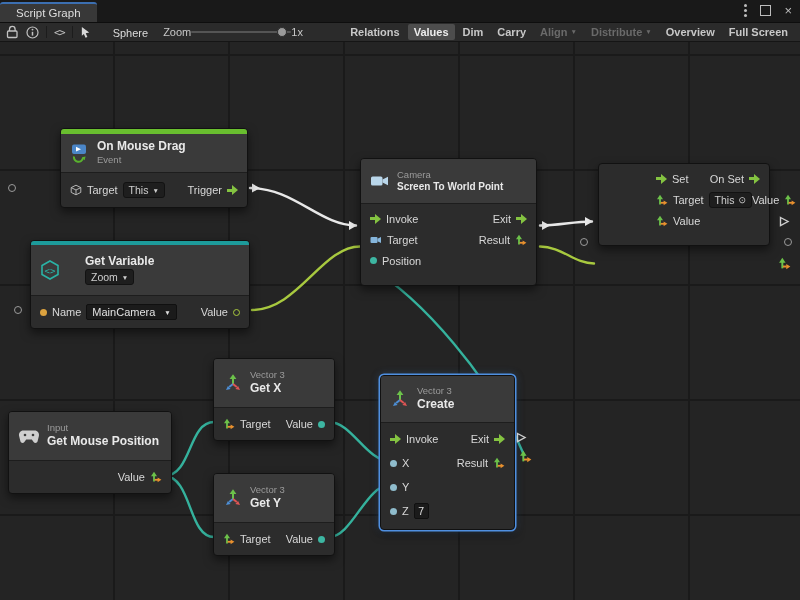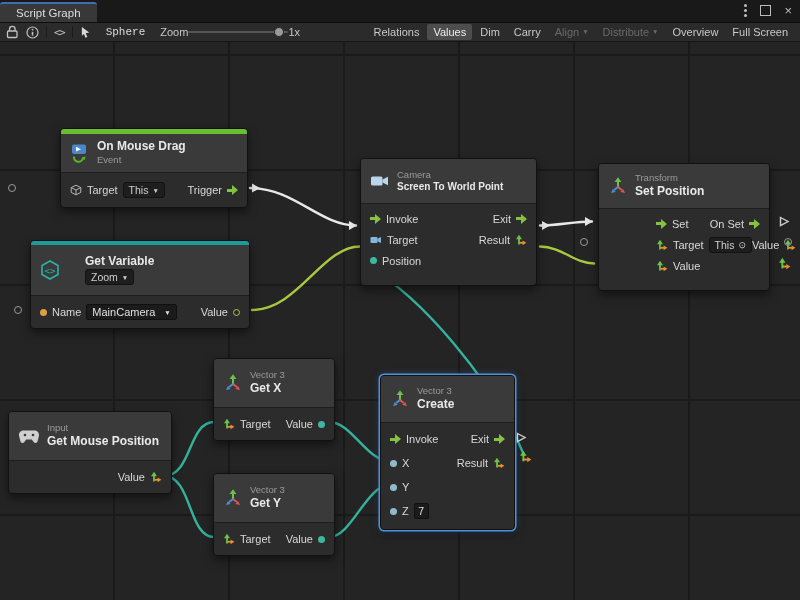--- a/index.html
+++ b/index.html
@@ -15,26 +15,26 @@
   .kebab::before{content:"";position:absolute;top:0;left:0;width:3px;height:3px;border-radius:50%;
     background:#bdbdbd;box-shadow:0 5px 0 #bdbdbd,0 10px 0 #bdbdbd;}
   .maxbox{width:9px;height:9px;border:1px solid #bdbdbd;display:inline-block;}
   .closex{color:#bdbdbd;font-size:13px;line-height:13px;}
 
   
   .toolbar{height:20px;background:#2b2b2b;border-top:1px solid #0e0e0e;border-bottom:1px solid #151515;
     display:flex;align-items:center;padding:0 6px;gap:7px;box-sizing:border-box;font-size:11px;color:#c8c8c8;flex:none;}
   .tsep{width:1px;height:12px;background:#1c1c1c;flex:none;}
   .codeicon{font-family:"DejaVu Sans Mono",monospace;font-size:10.5px;color:#c2c2c2;letter-spacing:-1px;}
-  .graphname{display:flex;align-items:flex-start;gap:14px;color:#dcdcdc;font-family:Liberation Mono, monospace;}
+  .graphname{display:flex;align-items:flex-end;gap:21px;color:#dcdcdc;}
   .zoomwrap{display:flex;align-items:center;gap:0;margin-left:8px;}
   .slider{width:100px;height:2px;background:#555;position:relative;border-radius:1px;}
   .slider-handle{position:absolute;left:86%;top:-4px;width:10px;height:10px;border-radius:50%;
     background:#9a9a9a;border:1px solid #2e2e2e;box-sizing:border-box;}
-  .rbtns{margin-left:auto;display:flex;align-items:center;gap:2px;}
+  .rbtns{margin-left:auto;display:flex;align-items:center;gap:2px;font-weight:bold;}
   .tbtn{padding:2px 6px;border-radius:2px;color:#c8c8c8;white-space:nowrap;}
   .tbtn.active{background:#4d4d4d;color:#ededed;}
   .tbtn.disabled{color:#6a6a6a;}
   .caret{font-size:6.5px;margin-left:3px;vertical-align:2px;display:inline-block;}
 
   
   .canvas{position:relative;flex:1;overflow:hidden;background-color:#242424;
     background-image:linear-gradient(#1a1a1a 2px,transparent 2px),
                      linear-gradient(90deg,#1a1a1a 2px,transparent 2px);
     background-size:115px 115px;background-position:-2px 12px;}
@@ -321,29 +321,20 @@
         <div class="prow">
           <div class="pl">
             <span class="dot dot-teal"></span>
             <span>Position</span>
           </div>
         </div>
       </div>
     </div>
 
     <div class="node tr">
-      <div class="nh">
-        <svg class="icon20" viewBox="0 0 20 20">
-            <use href="#v3b"></use>
-          </svg>
-        <div class="tcol">
-          <div class="ncat">Transform</div>
-          <div class="ntitle">Set Position</div>
-        </div>
-      </div>
       <div class="nbody">
         <div class="prow">
           <div class="pl">
             <span class="farrow"></span>
             <span>Set</span>
           </div>
           <div class="pr">
             <span>On Set</span>
             <span class="farrow"></span>
           </div>

